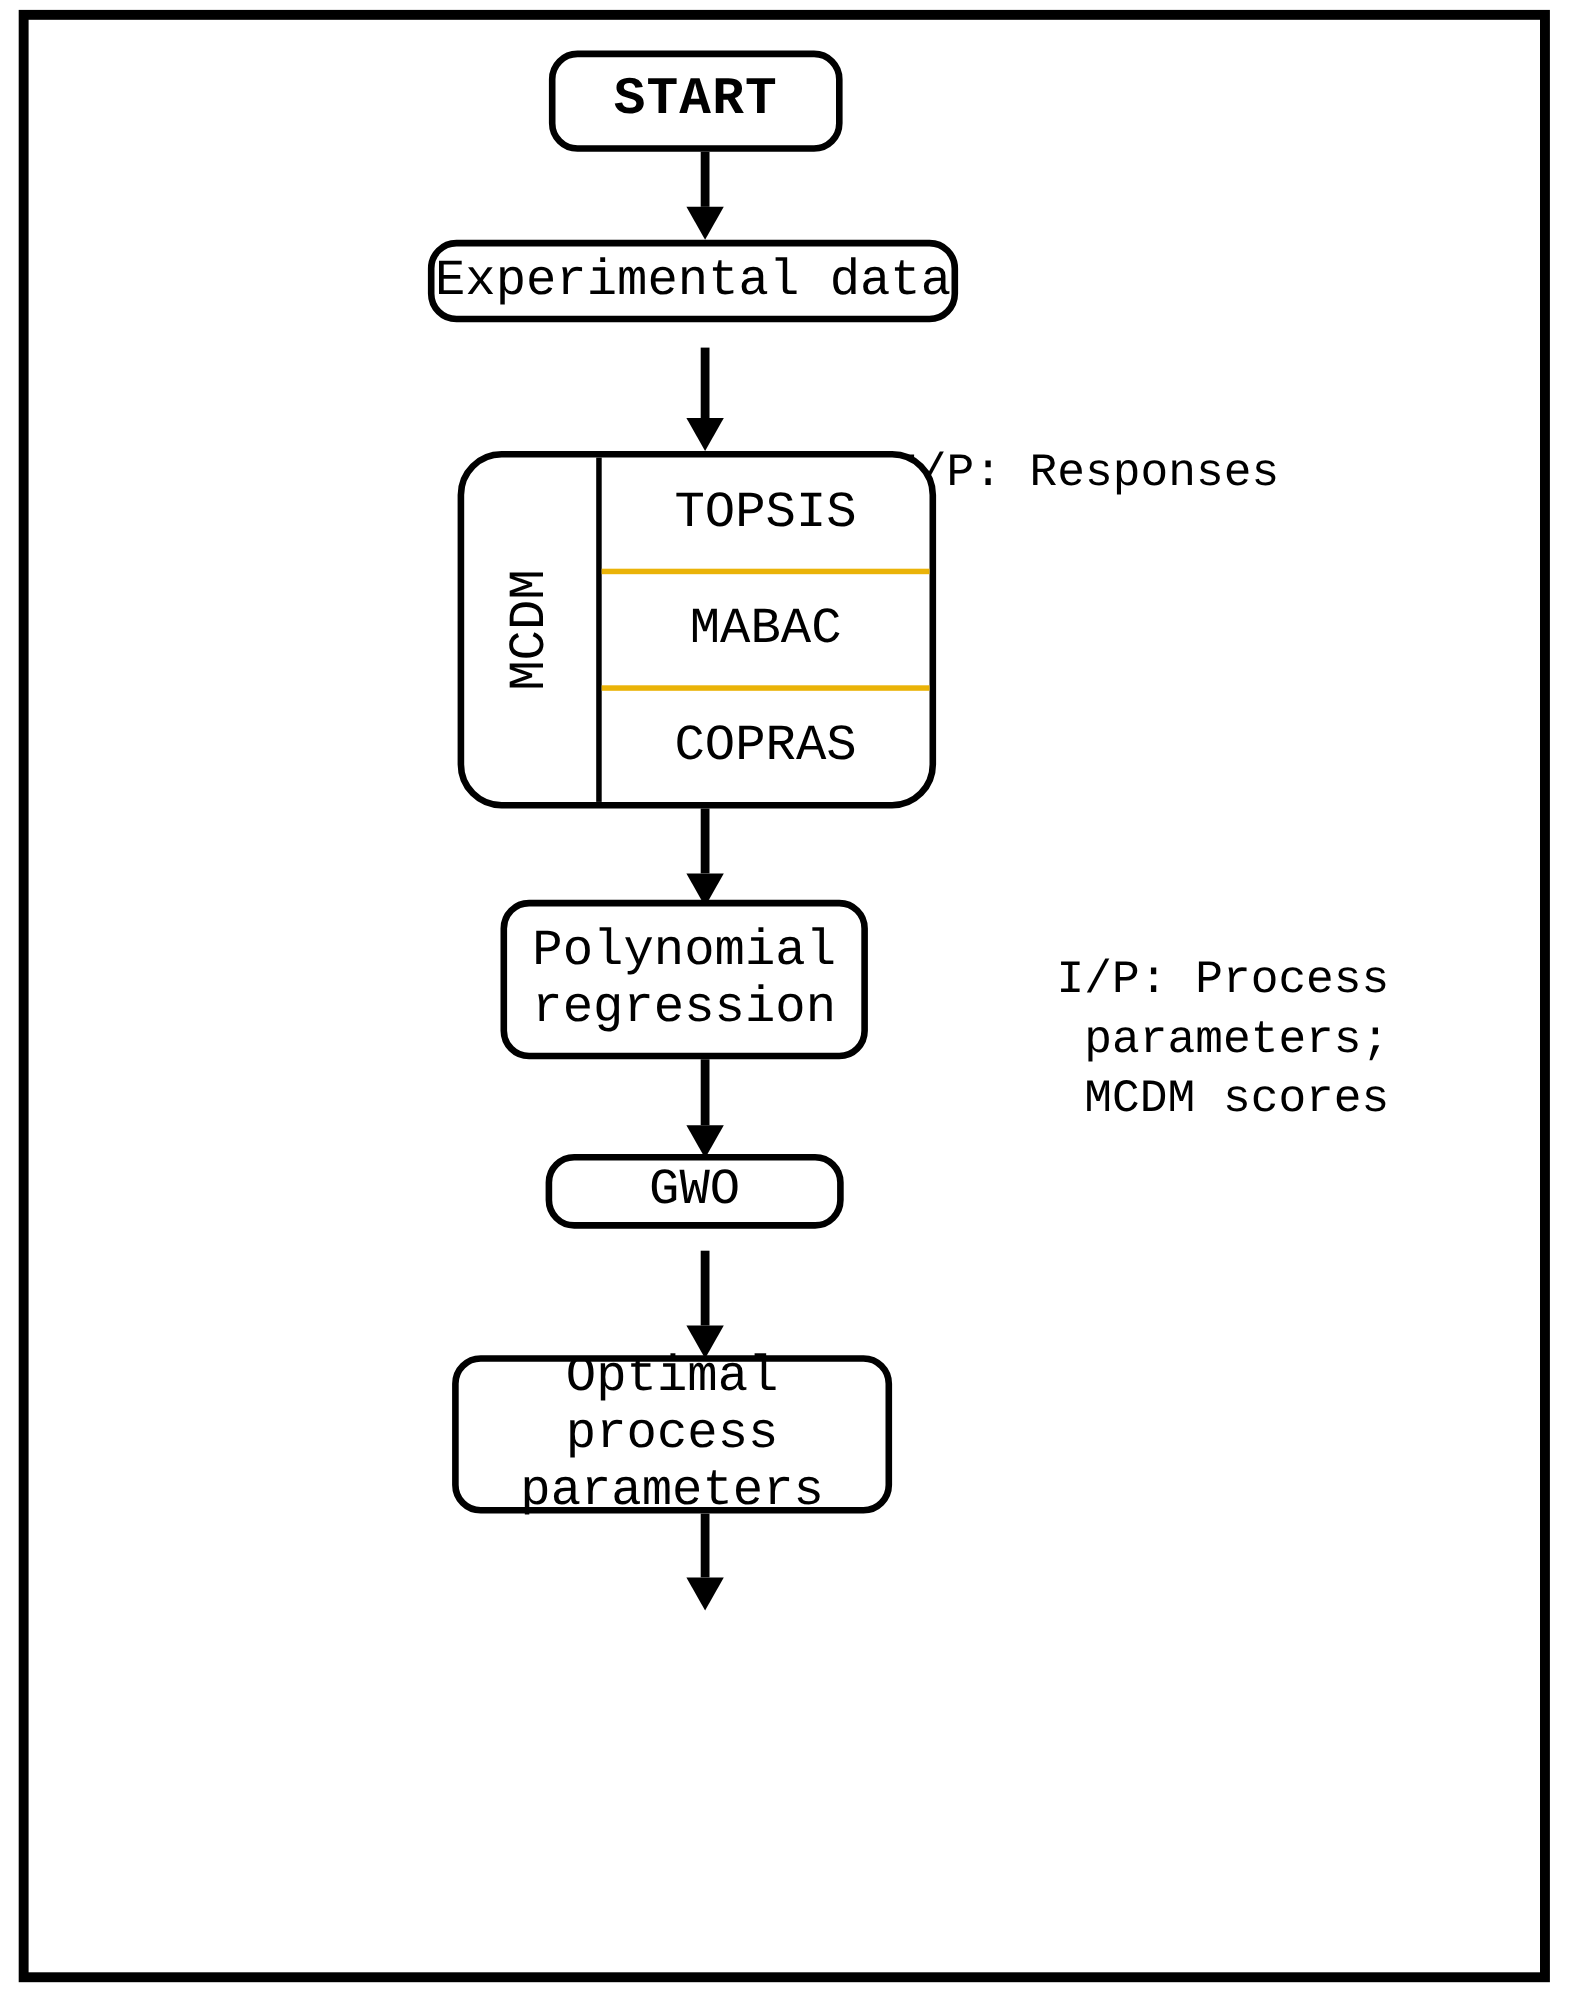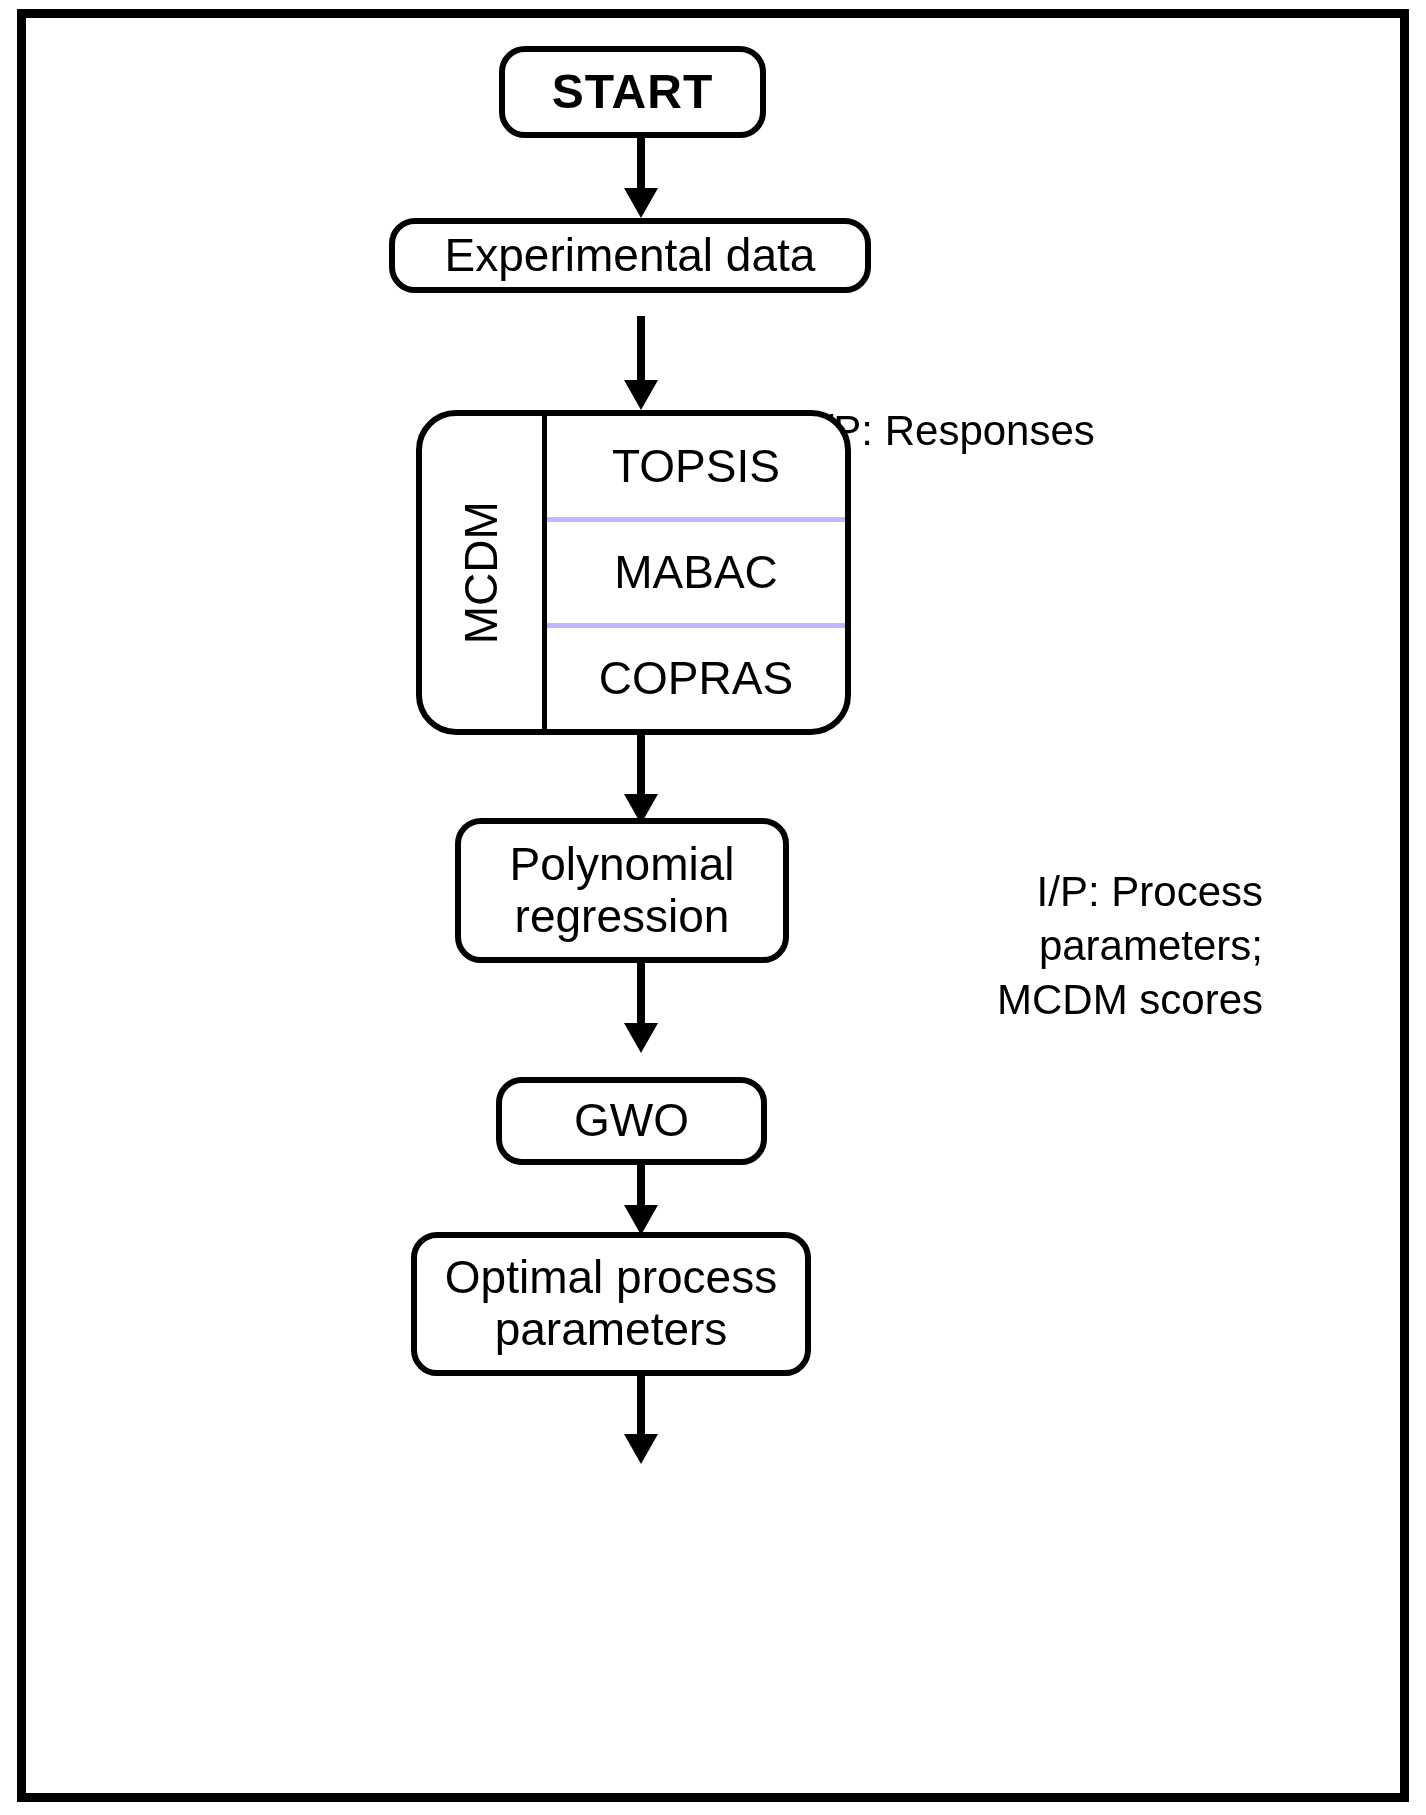--- a/index.html
+++ b/index.html
@@ -5,21 +5,21 @@
   html, body {
     margin: 0;
     padding: 0;
     background: #ffffff;
   }
   #page {
     position: relative;
     width: 1426px;
     height: 1815px;
     background: #ffffff;
-    font-family: Liberation Sans, sans-serif;
+    font-family: Liberation Mono, monospace;
     overflow: hidden;
   }
   
   #frame {
     position: absolute;
     left: 17px;
     top: 9px;
     width: 1392px;
     height: 1793px;
     border: 9px solid #000000;
@@ -40,21 +40,21 @@
     line-height: 1.12;
     z-index: 3;
   }
   .node.bold { font-weight: bold; letter-spacing: 1px; }
 
   
   #node-start      { left: 473px;  top: 28px;   width: 267px; height: 92px;  font-size: 48px; }
   #node-expdata    { left: 363px;  top: 200px;  width: 482px; height: 75px;  font-size: 46px; }
   #node-mcdm       { left: 390px;  top: 392px;  width: 435px; height: 325px; border-radius: 40px; padding: 0; display: block; }
   #node-poly       { left: 429px;  top: 800px;  width: 334px; height: 145px; font-size: 46px; }
-  #node-gwo        { left: 470px;  top: 1031px; width: 271px; height: 88px;  font-size: 46px; margin-top: 28px; }
+  #node-gwo        { left: 470px;  top: 1031px; width: 271px; height: 68px;  font-size: 46px; }
   #node-optimal    { left: 385px;  top: 1214px; width: 400px; height: 144px; font-size: 46px; }
   #node-stop       { left: 470px;  top: 1442px; width: 271px; height: 92px;  font-size: 48px; }
 
   
   .mcdm-grid {
     position: absolute;
     inset: 0;
     display: flex;
   }
   .mcdm-left {
@@ -77,21 +77,21 @@
     display: flex;
     flex-direction: column;
   }
   .mcdm-row {
     flex: 1 1 0;
     display: flex;
     align-items: center;
     justify-content: center;
     font-size: 46px;
     color: #000000;
-    border-bottom: 5px solid #c4b5fd;
+    border-bottom: 5px solid #eab308;
   }
   .mcdm-row:last-child { border-bottom: none; }
 
   
   .conn {
     position: absolute;
     width: 0;
     background: transparent;
     z-index: 1;
   }

